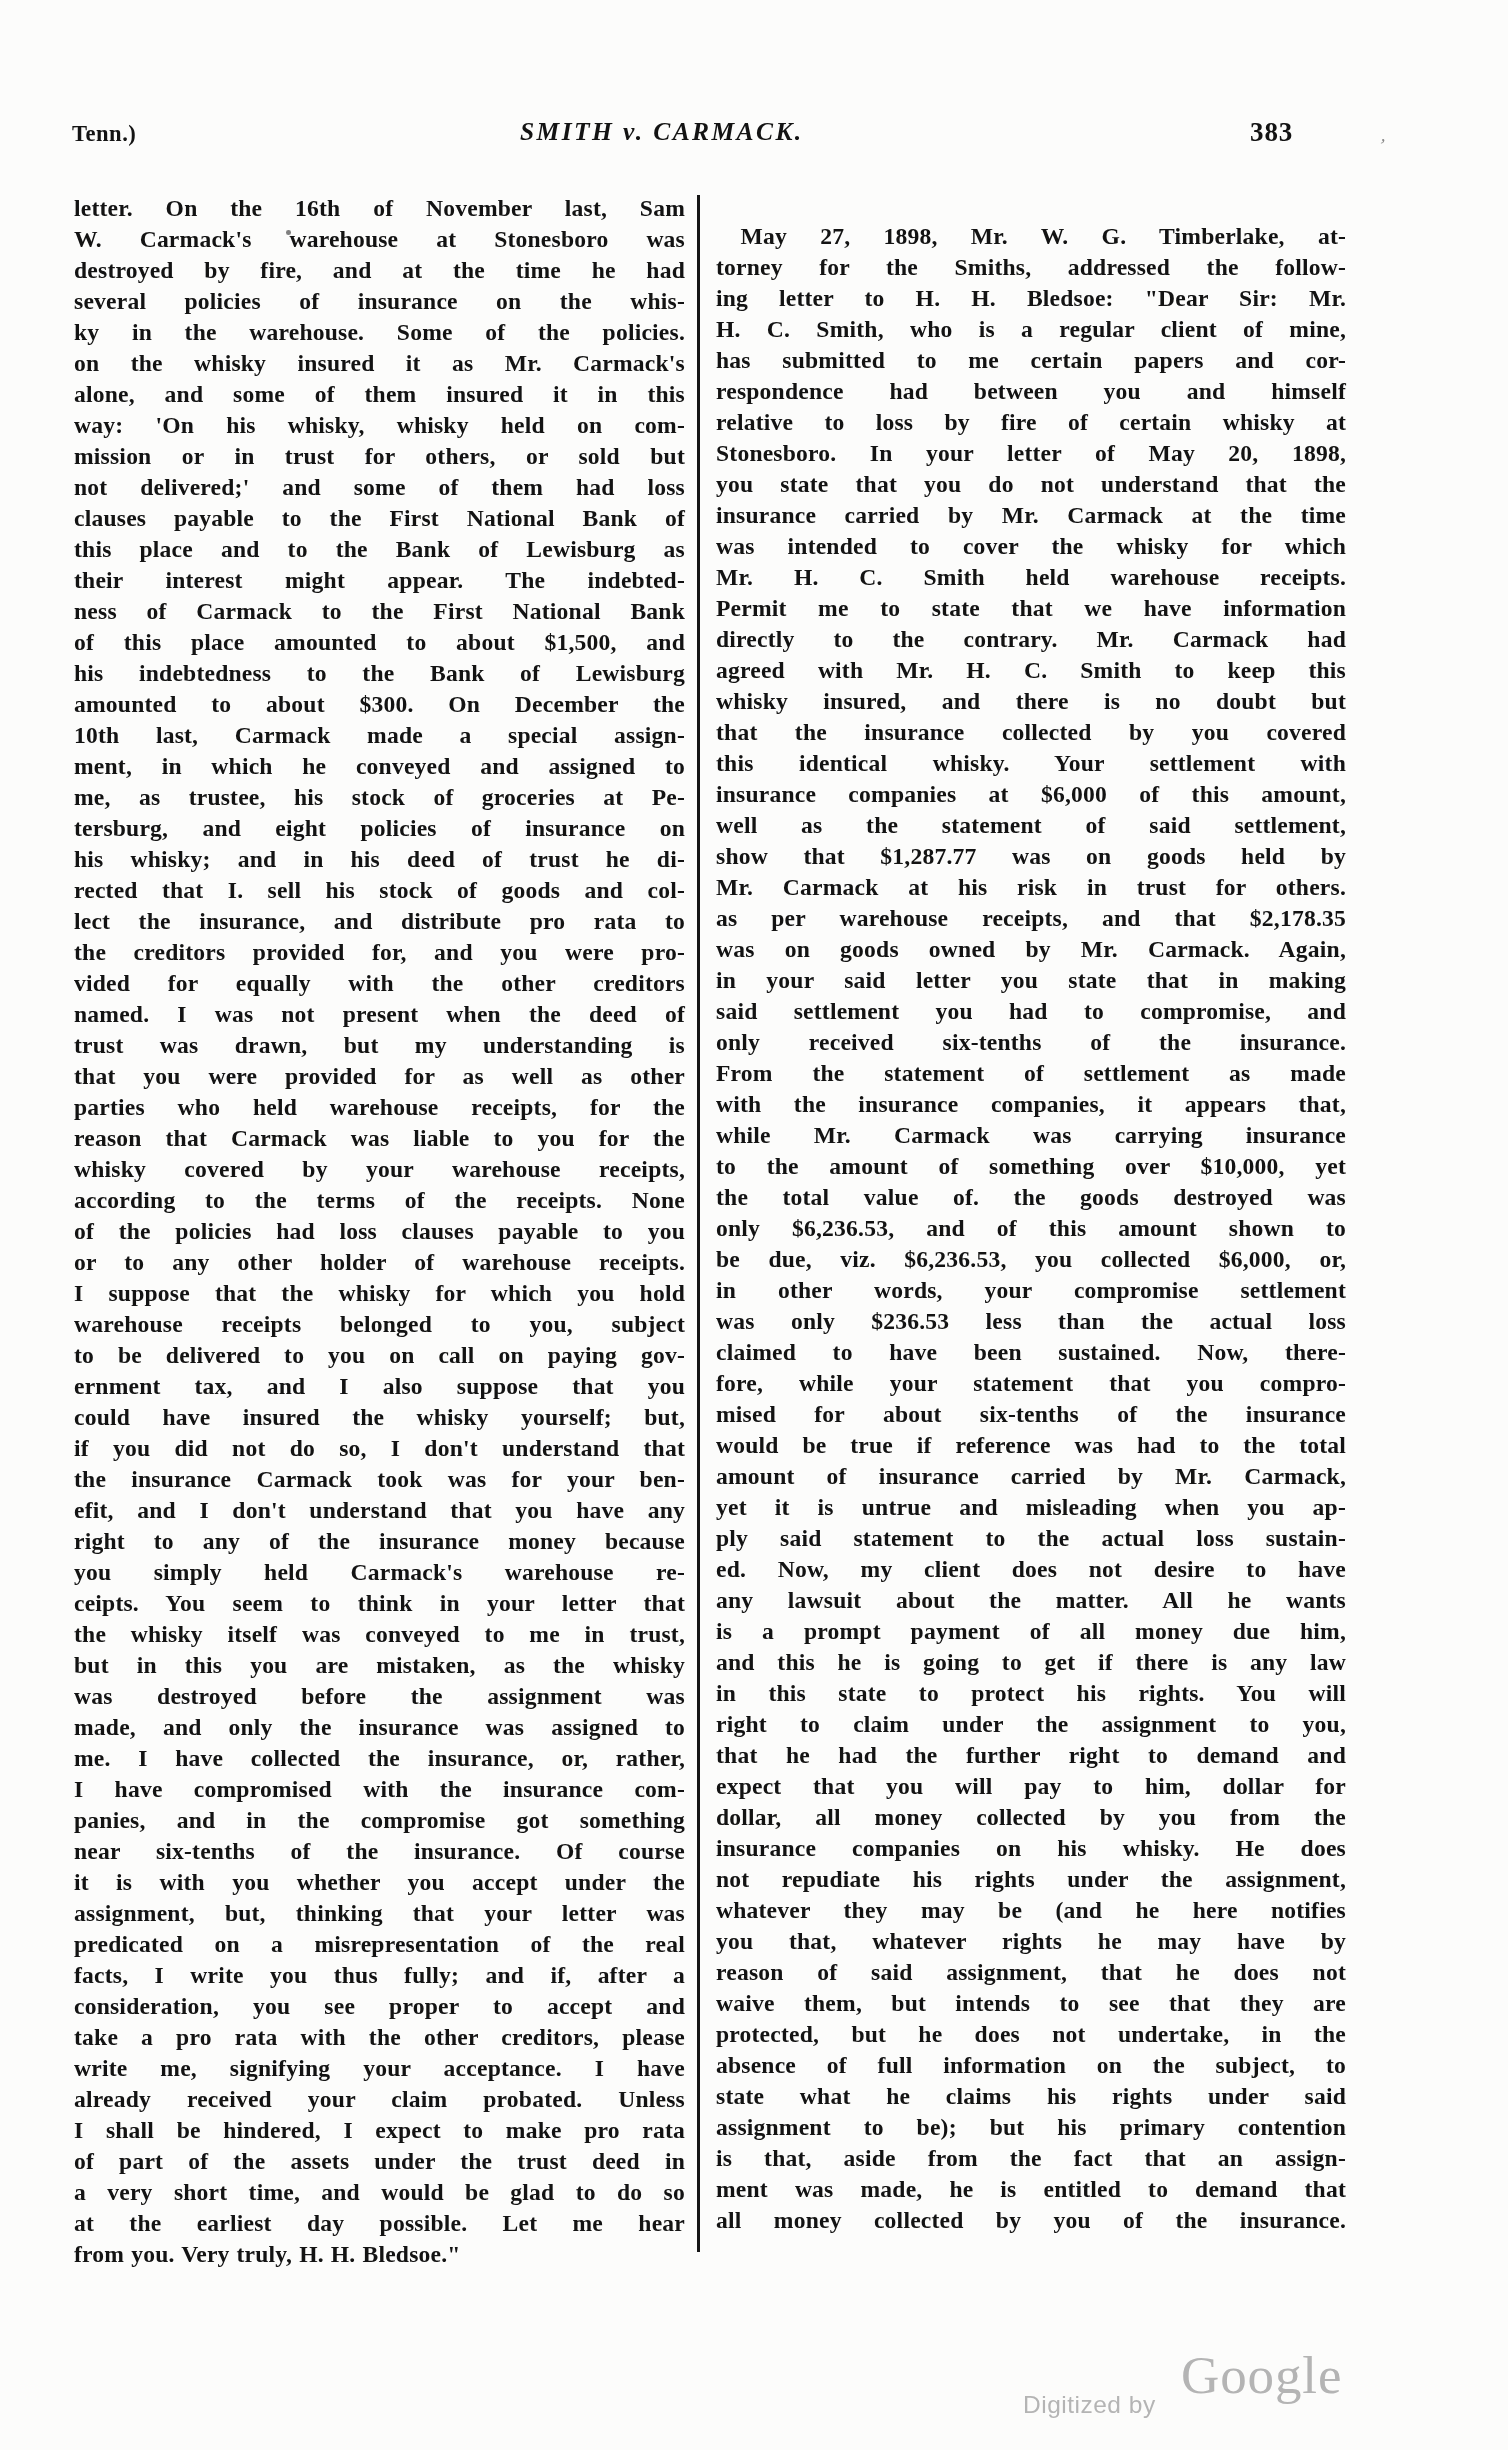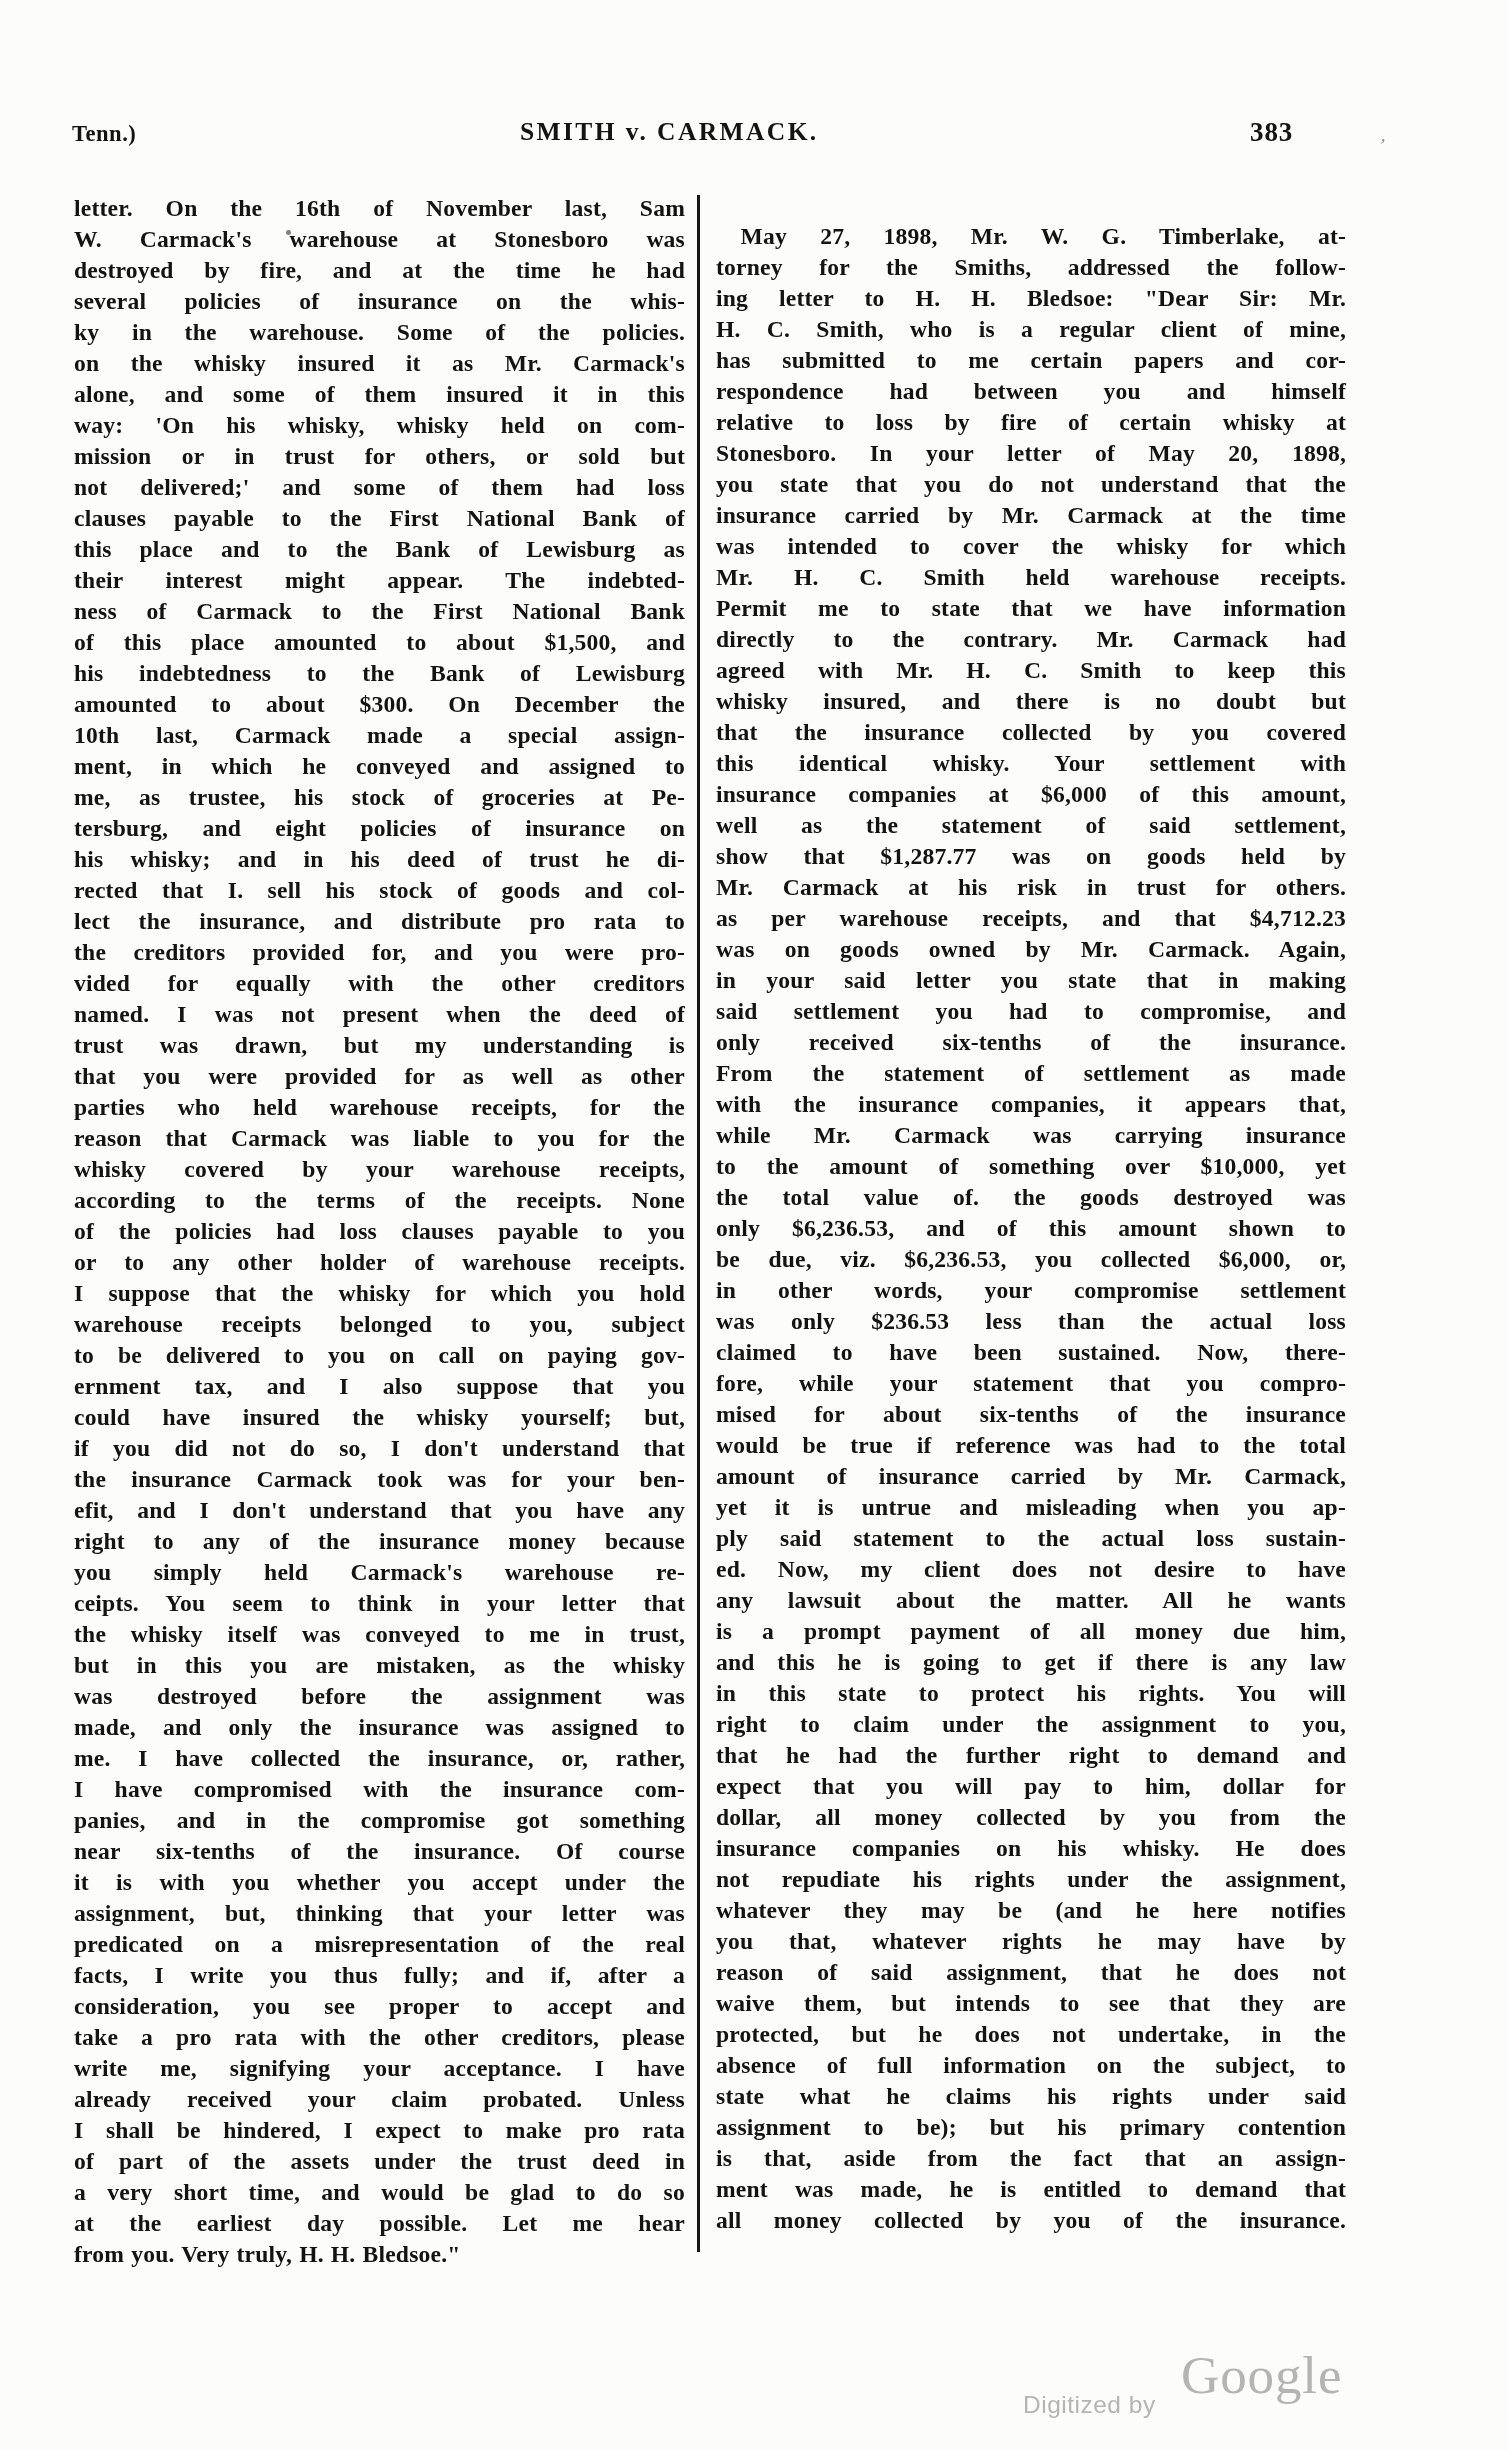--- a/index.html
+++ b/index.html
@@ -13,21 +13,21 @@
     -webkit-font-smoothing:antialiased;
   }
   
   .header{position:absolute;left:0;top:0;width:1508px;height:189px;}
   .hdr-left{
     position:absolute;left:72px;top:121px;
     font-size:22.6px;font-weight:700;letter-spacing:0.5px;
   }
   .hdr-title{
     position:absolute;left:520px;top:117px;
-    font-size:25.5px;font-weight:700;letter-spacing:2.4px;
+    font-size:25.5px;font-weight:700;letter-spacing:2.4px;font-style:italic;
   }
   .hdr-num{
     position:absolute;left:1250px;top:117px;
     font-size:27px;font-weight:700;letter-spacing:0.9px;
   }
   .hdr-artifact{
     position:absolute;left:1382px;top:124px;
     font-size:19px;color:#8a8a8a;transform:rotate(12deg);
   }
   .stray-dot{
@@ -181,21 +181,21 @@
       <div class="line">Permit me to state that we have information</div>
       <div class="line">directly to the contrary. Mr. Carmack had</div>
       <div class="line">agreed with Mr. H. C. Smith to keep this</div>
       <div class="line">whisky insured, and there is no doubt but</div>
       <div class="line">that the insurance collected by you covered</div>
       <div class="line">this identical whisky. Your settlement with</div>
       <div class="line">insurance companies at $6,000 of this amount,</div>
       <div class="line">well as the statement of said settlement,</div>
       <div class="line">show that $1,287.77 was on goods held by</div>
       <div class="line">Mr. Carmack at his risk in trust for others.</div>
-      <div class="line">as per warehouse receipts, and that $4,712.23</div>
+      <div class="line">as per warehouse receipts, and that $2,178.35</div>
       <div class="line">was on goods owned by Mr. Carmack. Again,</div>
       <div class="line">in your said letter you state that in making</div>
       <div class="line">said settlement you had to compromise, and</div>
       <div class="line">only received six-tenths of the insurance.</div>
       <div class="line">From the statement of settlement as made</div>
       <div class="line">with the insurance companies, it appears that,</div>
       <div class="line">while Mr. Carmack was carrying insurance</div>
       <div class="line">to the amount of something over $10,000, yet</div>
       <div class="line">the total value of. the goods destroyed was</div>
       <div class="line">only $6,236.53, and of this amount shown to</div>

